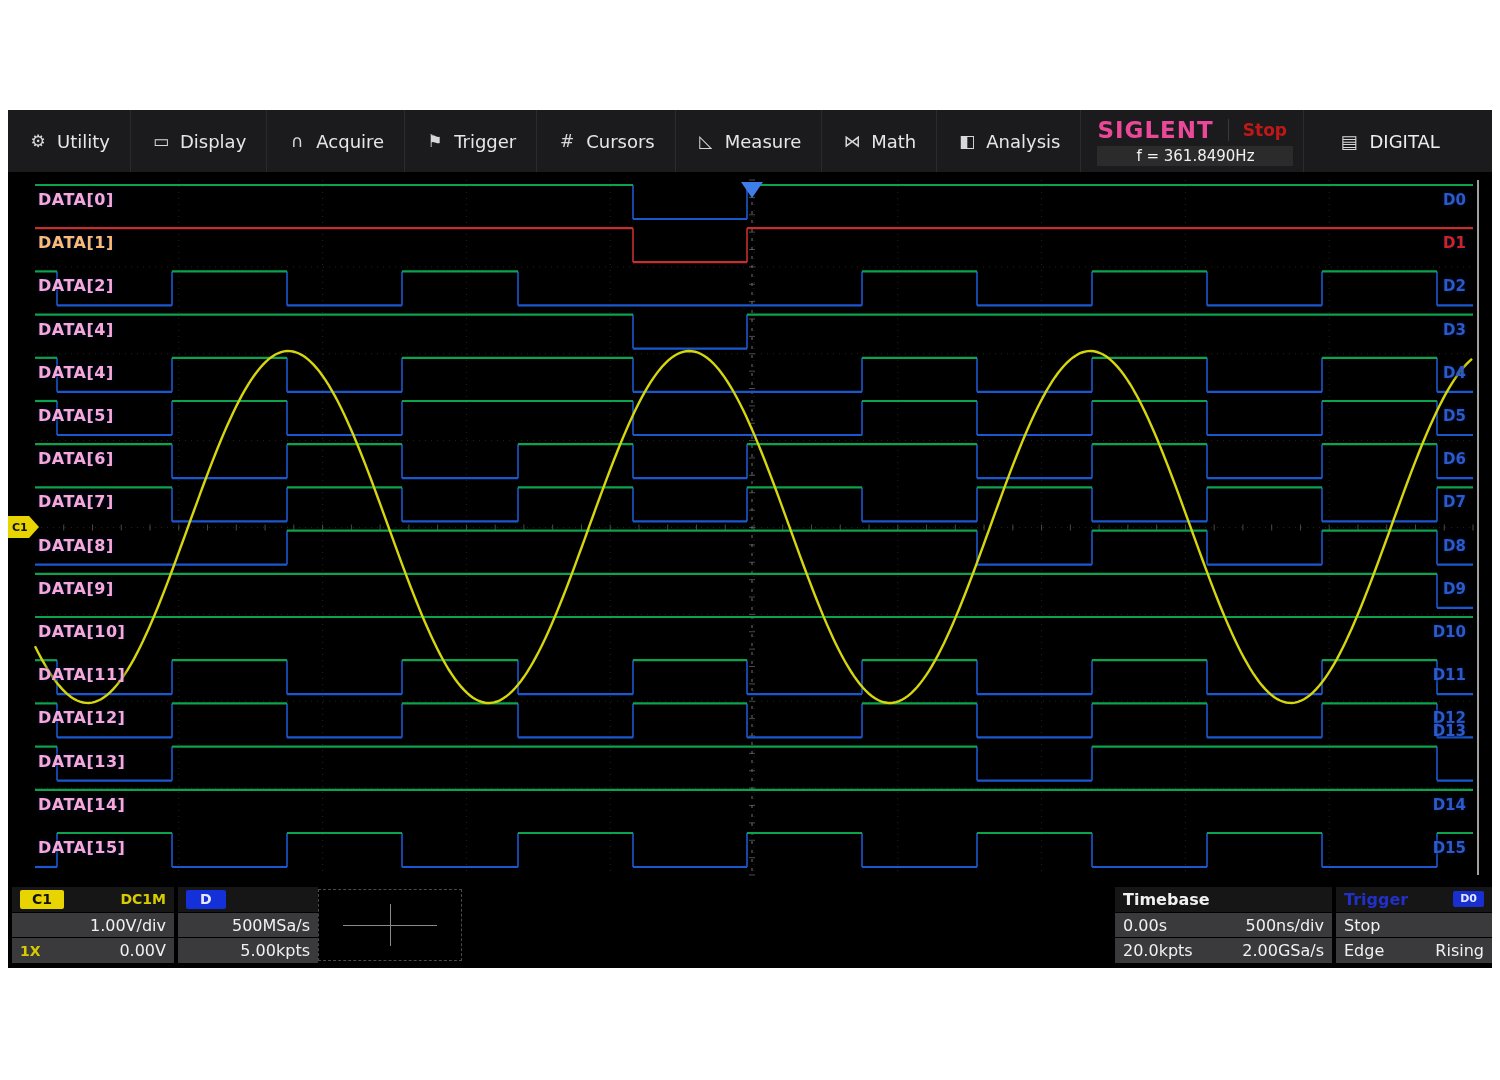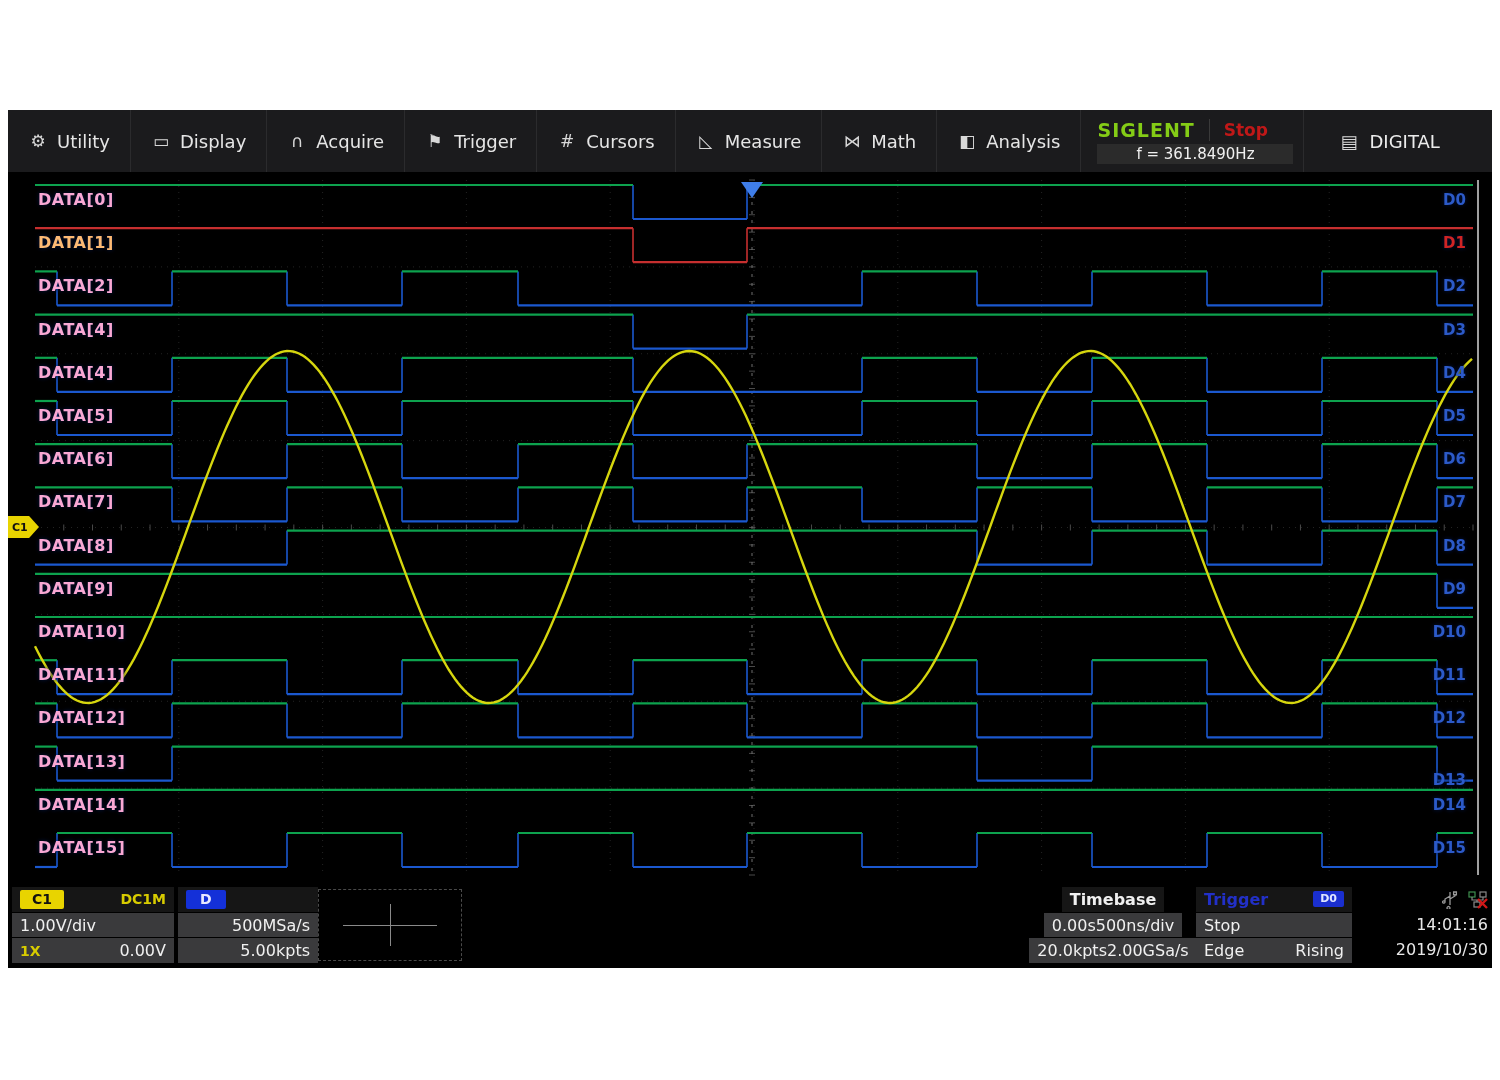--- a/index.html
+++ b/index.html
@@ -5,21 +5,21 @@
   html,body{margin:0;padding:0;background:#ffffff;}
   body{width:1500px;height:1080px;position:relative;font-family:"DejaVu Sans",sans-serif;-webkit-font-smoothing:antialiased;}
   .screen{position:absolute;left:8px;top:110px;width:1484px;height:858px;background:#000;overflow:hidden;}
 
   
   .menubar{position:absolute;left:0;top:0;width:1484px;height:62px;background:#1b1b1d;display:flex;align-items:stretch;}
   .menu-item{display:flex;align-items:center;gap:9px;padding:0 20px;border-right:1px solid #2b2b2d;color:#e6e6e6;font-size:18px;cursor:default;}
   .menu-item .mi-icon{font-size:17px;color:#d8d8d8;width:20px;text-align:center;}
   .logo-block{display:flex;flex-direction:column;justify-content:center;padding:4px 10px 4px 16px;border-right:1px solid #2b2b2d;min-width:196px;}
   .logo-row{display:flex;align-items:center;gap:14px;}
-  .logo-text{color:#84cc16;font-weight:800;font-size:19px;letter-spacing:1px;}
+  .logo-text{color:#ec4899;font-weight:800;font-size:23px;letter-spacing:1px;}
   .logo-divider{width:1px;height:22px;background:#3a3a3a;}
   .stop-text{color:#c01818;font-weight:700;font-size:17px;}
   .freq-box{margin-top:3px;background:#2b2b2b;color:#f0f0f0;font-size:15px;text-align:center;padding:1px 8px;}
   .digital-block{display:flex;align-items:center;gap:12px;padding:0 26px 0 30px;color:#ececec;font-size:18px;margin-left:6px;}
   .digital-block .mi-icon{font-size:18px;color:#d8d8d8;}
   .menu-spacer{flex:1;}
 
   
   .waveform{position:absolute;left:0;top:62px;width:1484px;height:712px;background:#000;}
   .waveform svg{position:absolute;left:0;top:0;}
@@ -36,21 +36,21 @@
   .badge{font-size:14px;font-weight:700;padding:0 12px;border-radius:2px;line-height:19px;}
   .c1-badge{background:#e8d400;color:#111;}
   .d-badge{background:#1430d8;color:#e8e8ff;padding:0 14px;}
   .yellow{color:#d8cc00;font-weight:700;font-size:14px;}
   .panel-c1{width:162px;}
   .panel-d{width:140px;}
   .panel-empty{width:142px;height:70px;margin-top:2px;border:1px dashed #4a4a4a;position:relative;}
   .cross:before,.cross:after{content:"";position:absolute;background:#8a8a8a;}
   .cross:before{left:50%;top:14px;width:1px;height:42px;}
   .cross:after{top:50%;left:24px;height:1px;width:94px;}
-  .panel-tb{width:158px;margin-left:auto;align-items:center;}
+  .panel-tb{width:217px;margin-left:auto;}
   .panel-trig{width:156px;}
   .trig-head{color:#2230c8;font-weight:700;}
   .trig-badge{background:#1a2fd0;color:#dfe6ff;font-size:11px;font-weight:700;border-radius:2px;padding:1px 7px;line-height:14px;}
   .panel-dt{width:132px;background:#000;align-items:flex-end;padding-right:4px;}
   .dt-row{display:flex;justify-content:flex-end;gap:10px;align-items:center;height:25px;color:#e8e8e8;font-size:16px;}
 </style>
 </head>
 <body>
 
 <div class="screen">
@@ -481,35 +481,35 @@
       <span class="ch-label-right" style="top: 364.6px;">D8</span>
       <span class="ch-label" style="left: 30px; top: 407.8px;">DATA[9]</span>
       <span class="ch-label-right" style="top: 407.8px;">D9</span>
       <span class="ch-label" style="left: 30px; top: 451px;">DATA[10]</span>
       <span class="ch-label-right" style="top: 451px;">D10</span>
       <span class="ch-label" style="left: 30px; top: 494.2px;">DATA[11]</span>
       <span class="ch-label-right" style="top: 494.2px;">D11</span>
       <span class="ch-label" style="left: 30px; top: 537.4px;">DATA[12]</span>
       <span class="ch-label-right" style="top: 537.4px;">D12</span>
       <span class="ch-label" style="left: 30px; top: 580.6px;">DATA[13]</span>
-      <span class="ch-label-right" style="top: 599px; margin-left: 9px;">D13</span>
+      <span class="ch-label-right" style="top: 550px; margin-left: 9px;">D13</span>
       <span class="ch-label" style="left: 30px; top: 623.8px;">DATA[14]</span>
       <span class="ch-label-right" style="top: 623.8px;">D14</span>
       <span class="ch-label" style="left: 30px; top: 667px;">DATA[15]</span>
       <span class="ch-label-right" style="top: 667px;">D15</span>
     </div>
 
   <div class="bottombar">
 
     <div class="panel panel-c1">
       <div class="prow head">
         <span class="badge c1-badge">C1</span>
         <span class="yellow">DC1M</span>
       </div>
-      <div class="prow body" style="">
+      <div class="prow body" style="justify-content:flex-end;">
         <span>1.00V/div</span>
       </div>
       <div class="prow body">
         <span class="yellow">1X</span>
         <span>0.00V</span>
       </div>
     </div>
 
     <div class="panel panel-d">
       <div class="prow head" style="justify-content:flex-start;">
@@ -548,34 +548,14 @@
       </div>
       <div class="prow body" style="justify-content:flex-start;">
         <span>Stop</span>
       </div>
       <div class="prow body">
         <span>Edge</span>
         <span>Rising</span>
       </div>
     </div>
 
-    <div class="panel panel-dt">
-      <div class="dt-row">
-        <svg width="16" height="18" viewBox="0 0 16 18">
-          <path d="M8 1 L8 14 M8 17 a1.5 1.5 0 1 1 0-.01 M8 5 L3 8 L3 11 M3 11 a1.2 1.2 0 1 0 0 .01 M8 8 L13 5 L13 3 M11.6 1 h2.8 v2.8 h-2.8 z" stroke="#9a9a9a" stroke-width="1.3" fill="none"></path>
-        </svg>
-        <svg width="20" height="18" viewBox="0 0 20 18">
-          <rect x="1" y="1" width="6" height="5" fill="none" stroke="#3f8f4f" stroke-width="1.2"></rect>
-          <rect x="12" y="1" width="6" height="5" fill="none" stroke="#8a8a8a" stroke-width="1.2"></rect>
-          <rect x="6" y="11" width="6" height="5" fill="none" stroke="#8a8a8a" stroke-width="1.2"></rect>
-          <path d="M4 6 L4 9 L15 9 L15 6 M9 9 L9 11" stroke="#8a8a8a" stroke-width="1.2" fill="none"></path>
-          <path d="M10 8 L19 17 M19 8 L10 17" stroke="#d01818" stroke-width="2.4"></path>
-        </svg>
-      </div>
-      <div class="dt-row">
-          <span>14:01:16</span>
-        </div>
-      <div class="dt-row">
-          <span>2019/10/30</span>
-        </div>
-    </div>
   </div>
 </div>
 
 </body></html>

